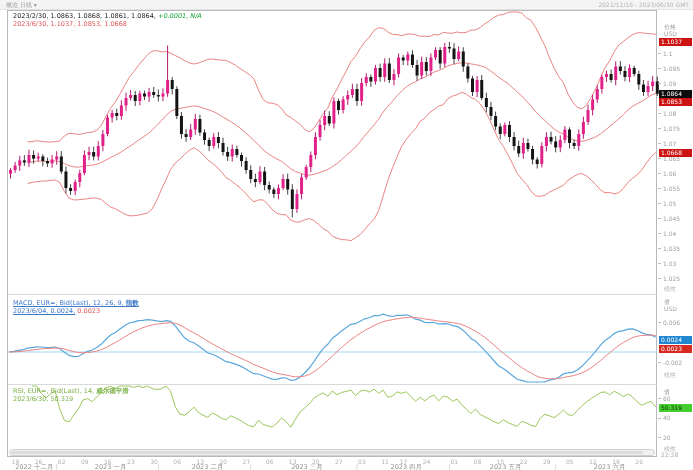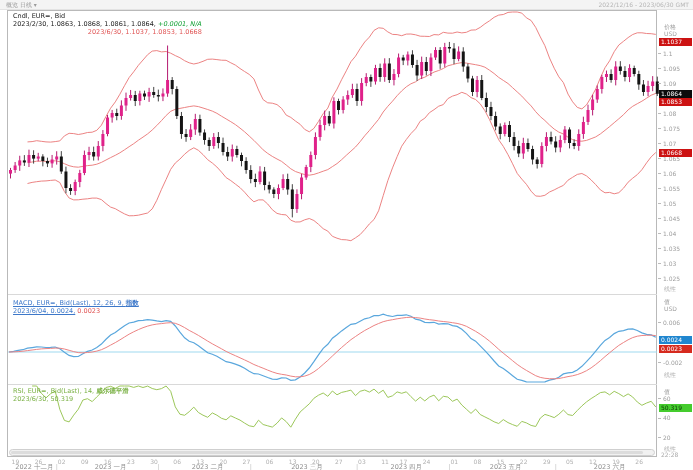--- a/index.html
+++ b/index.html
@@ -10,21 +10,21 @@
   .toolbar .tleft{position:absolute;left:6px;top:1px;}
   .toolbar .tright{position:absolute;right:4px;top:1px;color:#b5b5b5;}
   .frame{position:absolute;left:7px;top:10px;width:650px;height:447px;
          border:1px solid #b9b9b9;box-sizing:border-box;background:#fff;}
   .sep{position:absolute;left:8px;width:649px;height:1px;background:#d9d9d9;}
   svg{position:absolute;left:0;top:0;}
   .legend{position:absolute;font-size:6.5px;line-height:8px;white-space:nowrap;}
   .lg-black{color:#222;}
   .lg-green{color:#0a9e2e;font-style:italic;}
   .lg-darkred{color:#9d2f2f;}
-  .lg-red{color:#e05555;text-align:right;}
+  .lg-red{color:#e05555;}
   .lg-blue{color:#3d78c9;text-decoration:underline;}
   .lg-rsigreen{color:#79b043;}
   .lg-em{font-weight:bold;}
   .axis-head{position:absolute;left:664px;font-size:6px;color:#a0a0a0;}
   .scale-lbl{position:absolute;left:664px;font-size:6px;color:#b3b3b3;}
   .tick{position:absolute;left:663px;font-size:6px;color:#9c9c9c;white-space:nowrap;}
   .tickmark{position:absolute;left:658px;width:3px;height:1px;background:#bbb;}
   .badge{position:absolute;left:659px;width:33px;height:8px;font-size:6px;line-height:8px;
          text-align:left;padding-left:2px;box-sizing:border-box;white-space:nowrap;}
   .xday{position:absolute;font-size:6px;color:#b0b0b0;top:458px;}
@@ -336,21 +336,20 @@
       <line x1="652.6800000000001" y1="76.1238589189073" x2="652.6800000000001" y2="91.18310377963161" stroke="#b51a70" stroke-width="1"></line>
       <rect x="651.1800000000001" y="81.50000000000017" width="3" height="4.5000000000001705" fill="#e0218a"></rect>
       <line x1="657.3000000000001" y1="76.60741966319854" x2="657.3000000000001" y2="96.0167149849454" stroke="#444444" stroke-width="1"></line>
       <rect x="655.8000000000001" y="81.50000000000017" width="3" height="12.299999999999969" fill="#141414"></rect>
       <polyline points="9.0,352.0 13.6,351.4 18.2,350.3 22.9,349.7 27.5,348.2 32.1,347.6 36.7,346.9 41.3,347.0 46.0,347.5 50.6,347.4 55.2,347.0 59.8,348.7 64.4,352.2 69.1,355.4 73.7,356.7 78.3,356.5 82.9,353.8 87.5,351.3 92.2,350.0 96.8,347.5 101.4,344.1 106.0,339.3 110.6,335.1 115.3,332.4 119.9,329.1 124.5,325.7 129.1,323.0 133.7,322.1 138.4,320.6 143.0,320.3 147.6,319.7 152.2,320.1 156.8,320.9 161.5,321.6 166.1,320.6 170.7,321.4 175.3,326.0 179.9,332.2 184.6,337.8 189.2,341.3 193.8,342.7 198.4,345.8 203.0,349.2 207.7,352.8 212.3,354.3 216.9,356.3 221.5,359.1 226.1,361.7 230.8,362.7 235.4,364.1 240.0,365.9 244.6,368.3 249.2,371.2 253.9,373.7 258.5,374.0 263.1,375.7 267.7,377.5 272.3,379.1 277.0,379.3 281.6,377.9 286.2,378.0 290.8,380.3 295.4,379.8 300.1,376.9 304.7,373.0 309.3,368.0 313.9,361.6 318.5,354.8 323.2,348.3 327.8,344.3 332.4,338.2 337.0,334.7 341.6,330.9 346.3,327.5 350.9,324.3 355.5,323.7 360.1,321.2 364.7,318.8 369.4,317.8 374.0,315.7 378.6,315.7 383.2,314.2 387.8,315.7 392.5,316.5 397.1,315.4 401.7,315.3 406.3,314.8 410.9,316.3 415.6,319.2 420.2,320.1 424.8,322.4 429.4,322.7 434.0,322.3 438.7,324.1 443.3,323.6 447.9,323.8 452.5,325.6 457.1,326.4 461.8,329.2 466.4,333.3 471.0,338.6 475.6,341.2 480.2,345.8 484.9,350.7 489.5,355.7 494.1,361.0 498.7,366.0 503.3,368.6 508.0,372.1 512.6,375.7 517.2,379.3 521.8,380.4 526.4,381.8 531.1,382.0 535.7,382.0 540.3,382.0 544.9,381.9 549.5,380.1 554.2,379.2 558.8,377.2 563.4,373.9 568.0,372.9 572.6,372.3 577.3,370.0 581.9,366.3 586.5,361.7 591.1,356.6 595.7,351.2 600.4,345.3 605.0,340.4 609.6,337.5 614.2,333.6 618.8,331.3 623.5,330.6 628.1,329.1 632.7,328.9 637.3,330.5 641.9,332.9 646.6,334.3 651.2,334.9 655.8,337.3" fill="none" stroke="#5aa7dd" stroke-width="1.2"></polyline>
       <polyline points="9.0,352.0 13.6,351.9 18.2,351.6 22.9,351.2 27.5,350.6 32.1,350.0 36.7,349.4 41.3,348.9 46.0,348.6 50.6,348.4 55.2,348.1 59.8,348.2 64.4,349.0 69.1,350.3 73.7,351.6 78.3,352.6 82.9,352.8 87.5,352.5 92.2,352.0 96.8,351.1 101.4,349.7 106.0,347.6 110.6,345.1 115.3,342.6 119.9,339.9 124.5,337.0 129.1,334.2 133.7,331.8 138.4,329.6 143.0,327.7 147.6,326.1 152.2,324.9 156.8,324.1 161.5,323.6 166.1,323.0 170.7,322.7 175.3,323.3 179.9,325.1 184.6,327.6 189.2,330.4 193.8,332.8 198.4,335.4 203.0,338.2 207.7,341.1 212.3,343.8 216.9,346.3 221.5,348.8 226.1,351.4 230.8,353.7 235.4,355.7 240.0,357.8 244.6,359.9 249.2,362.1 253.9,364.5 258.5,366.4 263.1,368.2 267.7,370.1 272.3,371.9 277.0,373.4 281.6,374.3 286.2,375.0 290.8,376.1 295.4,376.8 300.1,376.8 304.7,376.1 309.3,374.5 313.9,371.9 318.5,368.5 323.2,364.4 327.8,360.4 332.4,356.0 337.0,351.7 341.6,347.5 346.3,343.5 350.9,339.7 355.5,336.5 360.1,333.4 364.7,330.5 369.4,328.0 374.0,325.5 378.6,323.5 383.2,321.7 387.8,320.5 392.5,319.7 397.1,318.8 401.7,318.1 406.3,317.5 410.9,317.2 415.6,317.6 420.2,318.1 424.8,319.0 429.4,319.7 434.0,320.2 438.7,321.0 443.3,321.5 447.9,322.0 452.5,322.7 457.1,323.4 461.8,324.6 466.4,326.3 471.0,328.8 475.6,331.3 480.2,334.2 484.9,337.5 489.5,341.1 494.1,345.1 498.7,349.3 503.3,353.2 508.0,356.9 512.6,360.7 517.2,364.4 521.8,367.6 526.4,370.4 531.1,373.1 535.7,375.7 540.3,377.4 544.9,378.3 549.5,378.7 554.2,378.8 558.8,378.5 563.4,377.6 568.0,376.6 572.6,375.8 577.3,374.6 581.9,372.9 586.5,370.7 591.1,367.9 595.7,364.5 600.4,360.7 605.0,356.6 609.6,352.8 614.2,349.0 618.8,345.4 623.5,342.5 628.1,339.8 632.7,337.6 637.3,336.2 641.9,335.5 646.6,335.3 651.2,335.2 655.8,335.6" fill="none" stroke="#ec8383" stroke-width="1"></polyline>
       <polyline points="32.1,386.0 36.7,386.0 41.3,393.2 46.0,397.9 50.6,393.7 55.2,391.1 59.8,409.4 64.4,420.4 69.1,421.9 73.7,415.1 78.3,409.2 82.9,400.0 87.5,398.7 92.2,401.6 96.8,396.9 101.4,392.4 106.0,387.5 110.6,386.3 115.3,388.4 119.9,386.0 124.5,386.0 129.1,386.0 133.7,387.4 138.4,386.0 143.0,387.5 147.6,386.1 152.2,388.5 156.8,389.7 161.5,388.6 166.1,386.0 170.7,391.3 175.3,406.9 179.9,414.2 184.6,415.3 189.2,411.7 193.8,407.1 198.4,412.5 203.0,415.2 207.7,417.3 212.3,412.9 216.9,415.2 221.5,418.3 226.1,419.8 230.8,415.8 235.4,418.0 240.0,420.1 244.6,423.1 249.2,425.8 253.9,426.7 258.5,420.2 263.1,424.5 267.7,425.8 272.3,427.1 277.0,423.2 281.6,417.9 286.2,421.6 290.8,427.2 295.4,419.2 300.1,412.0 304.7,407.9 309.3,403.8 313.9,398.3 318.5,395.2 323.2,393.0 327.8,396.3 332.4,391.0 337.0,394.8 341.6,392.4 346.3,391.4 350.9,390.1 355.5,395.6 360.1,391.3 364.7,390.0 369.4,392.1 374.0,389.1 378.6,393.3 383.2,390.2 387.8,397.4 392.5,395.8 397.1,391.9 401.7,393.3 406.3,391.8 410.9,396.6 415.6,401.1 420.2,397.2 424.8,400.9 429.4,397.1 434.0,395.1 438.7,400.8 443.3,396.3 447.9,397.0 452.5,401.3 457.1,399.1 461.8,405.0 466.4,409.2 471.0,413.4 475.6,409.1 480.2,414.5 484.9,416.9 489.5,419.2 494.1,421.8 498.7,423.5 503.3,419.6 508.0,422.6 512.6,424.6 517.2,426.3 521.8,421.4 526.4,422.9 531.1,425.4 535.7,426.5 540.3,418.1 544.9,414.4 549.5,415.8 554.2,417.6 558.8,414.3 563.4,410.0 568.0,414.6 572.6,415.5 577.3,410.5 581.9,405.9 586.5,401.9 591.1,398.6 595.7,395.7 600.4,392.6 605.0,391.9 609.6,394.8 614.2,391.3 618.8,393.6 623.5,396.6 628.1,393.9 632.7,397.0 637.3,402.0 641.9,405.3 646.6,403.0 651.2,401.3 655.8,407.0" fill="none" stroke="#9cc75a" stroke-width="1"></polyline>
     </svg>
 
   <div class="legend" style="left:13px;top:12px">
-    <div class="lg-black">Cndl, EUR=, Bid</div>
     <div><span class="lg-black">2023/2/30, 1.0863, 1.0868, 1.0861, 1.0864,</span><span class="lg-green"> +0.0001, N/A</span></div>
     <div class="lg-red">2023/6/30, 1.1037, 1.0853, 1.0668</div>
   </div>
 
   <div class="legend" style="left:13px;top:299px">
     <div class="lg-blue"><span>MACD, EUR=, Bid(Last),  12, 26, 9, </span><span class="lg-em">指数</span></div>
     <div><span class="lg-blue">2023/6/04, 0.0024,</span><span class="lg-red"> 0.0023</span></div>
   </div>
 
   <div class="legend" style="left:13px;top:387px">

